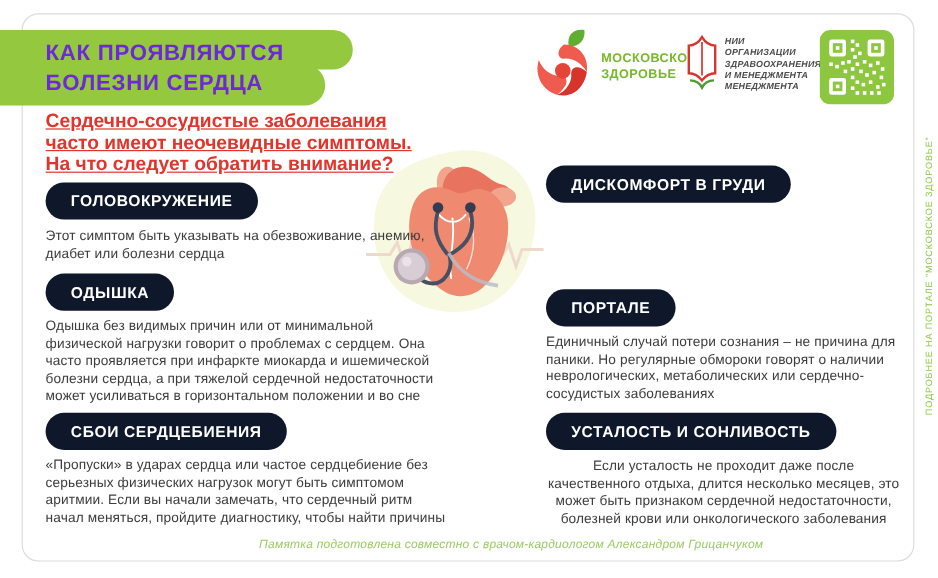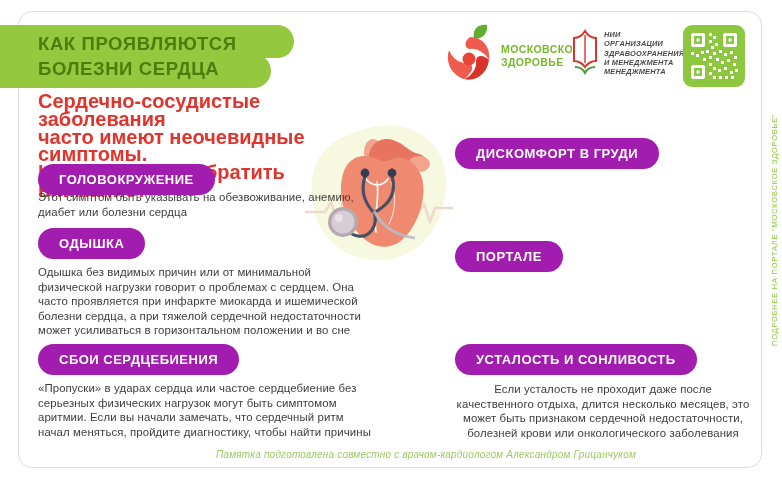--- a/index.html
+++ b/index.html
@@ -7,44 +7,44 @@
   body { font-family:"Liberation Sans", sans-serif; }
   .stage { position:relative; width:782px; height:482px; background:#ffffff; overflow:hidden; }
 
   .card { position:absolute; left:18px; top:11px; width:744px; height:457px;
           background:#fff; border:1px solid #dcdcdc; border-radius:14px; }
 
   
   .banner { position:absolute; left:0; top:25px; z-index:3; }
   .banner-shape1 { width:294px; height:33px; background:#94c83e; border-radius:0 17px 17px 0; }
   .banner-shape2 { width:271px; height:34px; background:#94c83e; border-radius:0 17px 17px 0; margin-top:-4px; }
-  .banner-text { position:absolute; left:38px; top:6px; color:#4d7c0f; font-weight:700;
+  .banner-text { position:absolute; left:38px; top:6px; color:#6d28d9; font-weight:700;
                  font-size:18.5px; line-height:25px; letter-spacing:0.6px; white-space:nowrap; }
 
   
   .logo-moscow { position:absolute; left:443px; top:24px; }
   .logo-moscow-text { position:absolute; left:501px; top:43px; color:#76b82a; font-weight:700;
                       font-size:10.5px; line-height:13px; letter-spacing:0.4px; }
   .logo-nii { position:absolute; left:572px; top:29px; }
   .logo-nii-text { position:absolute; left:604px; top:30px; color:#4a4a4a; font-weight:700;
                    font-size:7.4px; line-height:9.3px; letter-spacing:0.2px;font-style:italic; }
   .qr { position:absolute; left:683px; top:25px; }
 
   
   .intro { position:absolute; left:38px; top:93px; width:340px; color:#e0342c;
-           font-weight:700; font-size:20px; line-height:17.8px; z-index:2; }
-
-  
-  .badge { position:absolute; display:inline-block; background:#a21caf; color:#fff;
+           font-weight:700; font-size:16px; line-height:17.8px; z-index:2;text-decoration:underline; }
+
+  
+  .badge { position:absolute; display:inline-block; background:#0f172a; color:#fff;
            font-weight:700; font-size:13px; letter-spacing:0.5px; padding:8px 21px;
            border-radius:17px; white-space:nowrap; z-index:2; }
   .body-text { position:absolute; color:#3d3d3d; font-size:11.4px; line-height:14.6px;
                letter-spacing:0.1px; z-index:2; }
 
-  .pos-l-b1 { left:38px; top:152px;margin-top:12px; }  .pos-l-t1 { left:38px; top:190px; width:330px; }
+  .pos-l-b1 { left:38px; top:152px; }  .pos-l-t1 { left:38px; top:190px; width:330px; }
   .pos-l-b2 { left:38px; top:228px; }  .pos-l-t2 { left:38px; top:265px; width:336px; }
   .pos-l-b3 { left:38px; top:344px; }  .pos-l-t3 { left:38px; top:381px; width:336px; }
 
   .pos-r-b1 { left:455px; top:138px; } .pos-r-t1 { left:455px; top:176px; width:296px; }
   .pos-r-b2 { left:455px; top:241px; } .pos-r-t2 { left:455px; top:278px; width:296px; }
   .pos-r-b3 { left:455px; top:344px; } .pos-r-t3 { left:455px; top:382px; width:296px;text-align:center; }
 
   
   .illustration { position:absolute; left:303px; top:120px; z-index:1; }
 
@@ -182,20 +182,21 @@
 
   <div class="badge pos-l-b2">ОДЫШКА</div>
   <div class="body-text pos-l-t2">Одышка без видимых причин или от минимальной физической нагрузки говорит о проблемах с сердцем. Она часто проявляется при инфаркте миокарда и ишемической болезни сердца, а при тяжелой сердечной недостаточности может усиливаться в горизонтальном положении и во сне</div>
 
   <div class="badge pos-l-b3">СБОИ СЕРДЦЕБИЕНИЯ</div>
   <div class="body-text pos-l-t3">«Пропуски» в ударах сердца или частое сердцебиение без серьезных физических нагрузок могут быть симптомом аритмии. Если вы начали замечать, что сердечный ритм начал меняться, пройдите диагностику, чтобы найти причины</div>
 
   <div class="badge pos-r-b1">ДИСКОМФОРТ В ГРУДИ</div>
 
   <div class="badge pos-r-b2">ПОРТАЛЕ</div>
+  <div class="body-text pos-r-t2">Единичный случай потери сознания – не причина для паники. Но регулярные обмороки говорят о наличии неврологических, метаболических или сердечно-сосудистых заболеваниях</div>
 
   <div class="badge pos-r-b3">УСТАЛОСТЬ И СОНЛИВОСТЬ</div>
   <div class="body-text pos-r-t3">Если усталость не проходит даже после качественного отдыха, длится несколько месяцев, это может быть признаком сердечной недостаточности, болезней крови или онкологического заболевания</div>
 
   <div class="footer">Памятка подготовлена совместно с врачом-кардиологом Александром Грицанчуком</div>
 
   <div class="side-note">ПОДРОБНЕЕ НА ПОРТАЛЕ "МОСКОВСКОЕ ЗДОРОВЬЕ"</div>
 
 </div>
 

